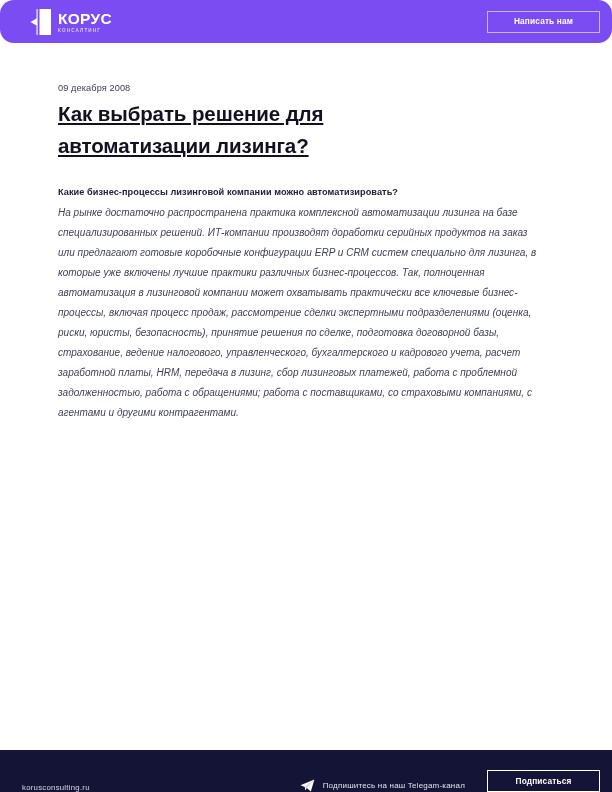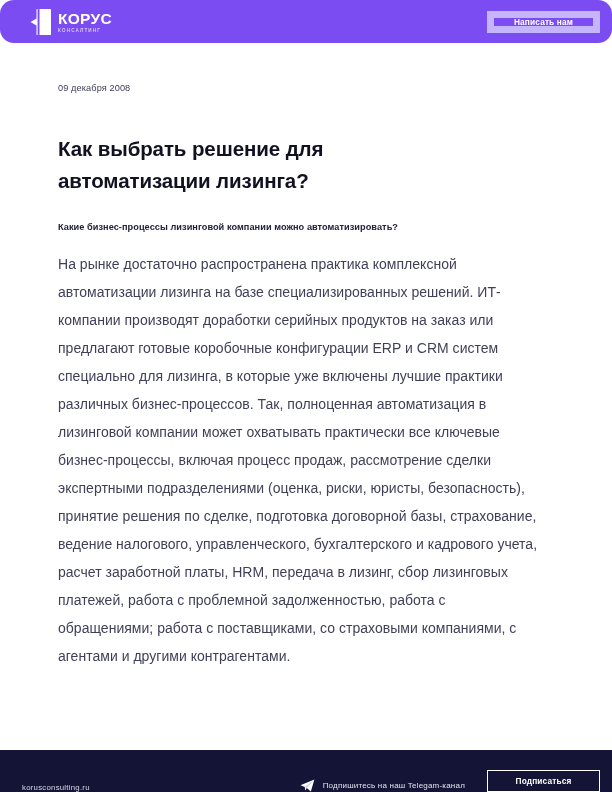--- a/index.html
+++ b/index.html
@@ -72,21 +72,21 @@
     color: #d8c9fb;
     font-size: 4.6px;
     font-weight: bold;
     letter-spacing: 1.15px;
     line-height: 1;
     margin-top: 2.5px;
     white-space: nowrap;
   }
 
   .header-btn {
-    border: 7px solid #c4b5fd;
+    border: 1px solid #c4b5fd;
     background: transparent;
     color: #ffffff;
     font-family: inherit;
     font-size: 8.3px;
     font-weight: bold;
     letter-spacing: 0.15px;
     padding: 0 14px;
     height: 22px;
     min-width: 113px;
     cursor: pointer;
@@ -105,23 +105,24 @@
     color: #3c3c55;
     margin-top: 40px;
     letter-spacing: 0.1px;
   }
 
   .article-title {
     font-size: 20.5px;
     line-height: 1.58;
     font-weight: bold;
     color: #111122;
-    margin-top: 40px;
+    margin-top: 5px;
     letter-spacing: -0.1px;
     max-width: 390px;
+    text-decoration: underline;
   }
 
   .article-lead {
     font-size: 9.3px;
     line-height: 2.0;
     color: #3f3f58;
     margin-top: 33px;
     max-width: 462px;
     letter-spacing: 0.05px;
   }
@@ -129,26 +130,27 @@
   .article-subhead {
     font-size: 9.2px;
     line-height: 1.6;
     font-weight: bold;
     color: #22223c;
     margin-top: 22px;
     letter-spacing: 0.05px;
   }
 
   .article-body {
-    font-size: 14px;
+    font-size: 10px;
     line-height: 2.0;
     color: #3f3f58;
-    margin-top: 16px;
+    margin-top: 4px;
     max-width: 480px;
     letter-spacing: 0.02px;
+    font-style: italic;
   }
 
   
   .site-footer {
     height: 42px;
     background: #141436;
     display: flex;
     align-items: flex-end;
     flex: 0 0 auto;
     padding: 0 12px 0 22px;

